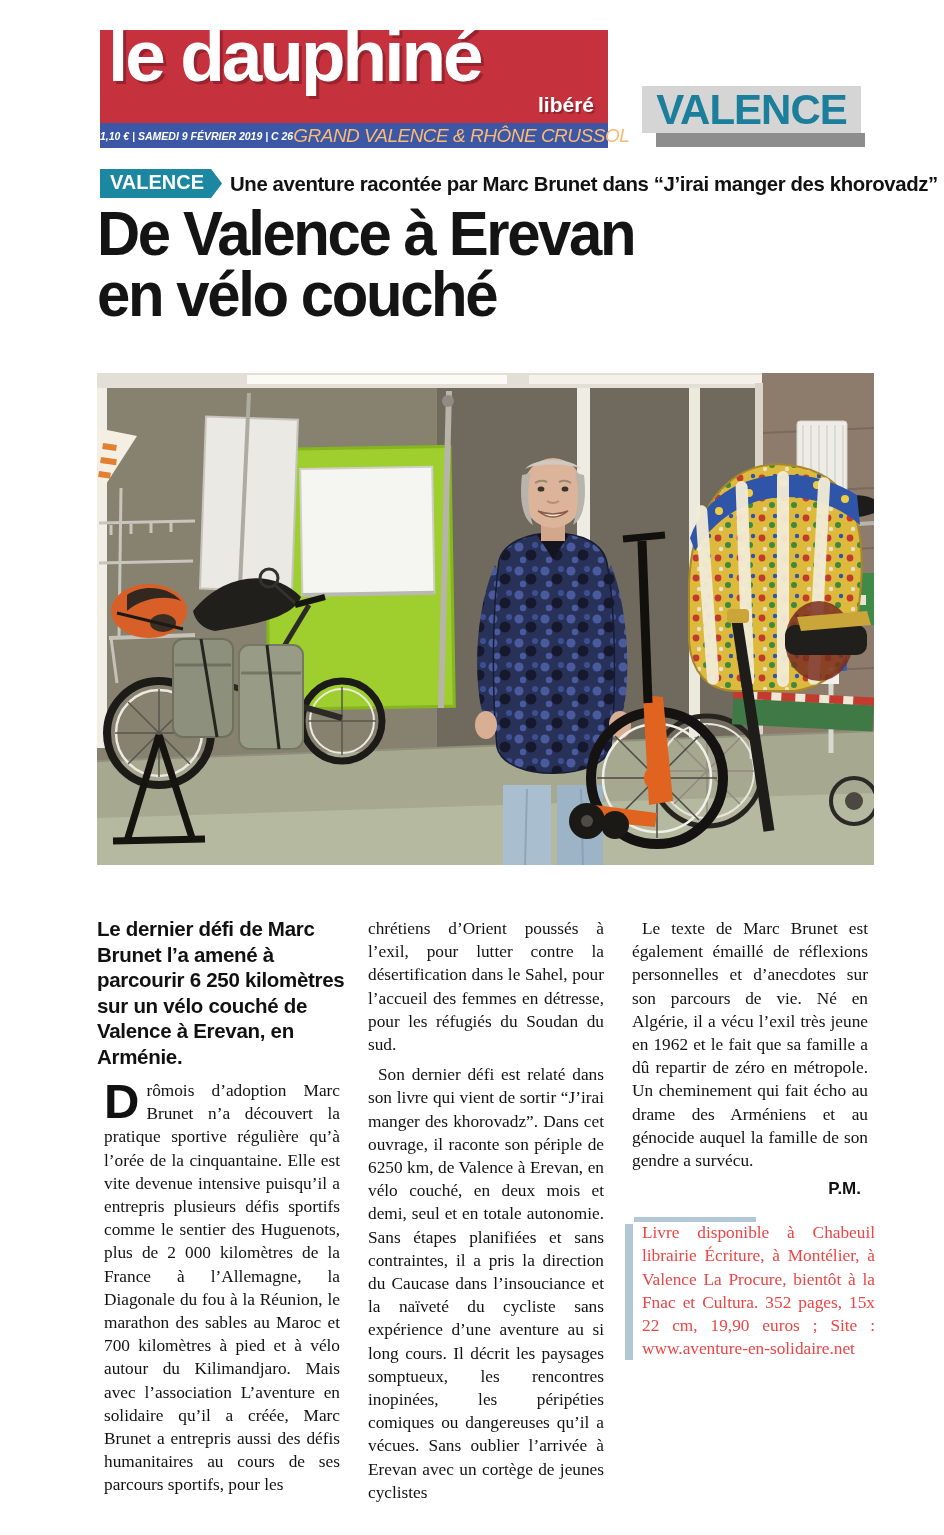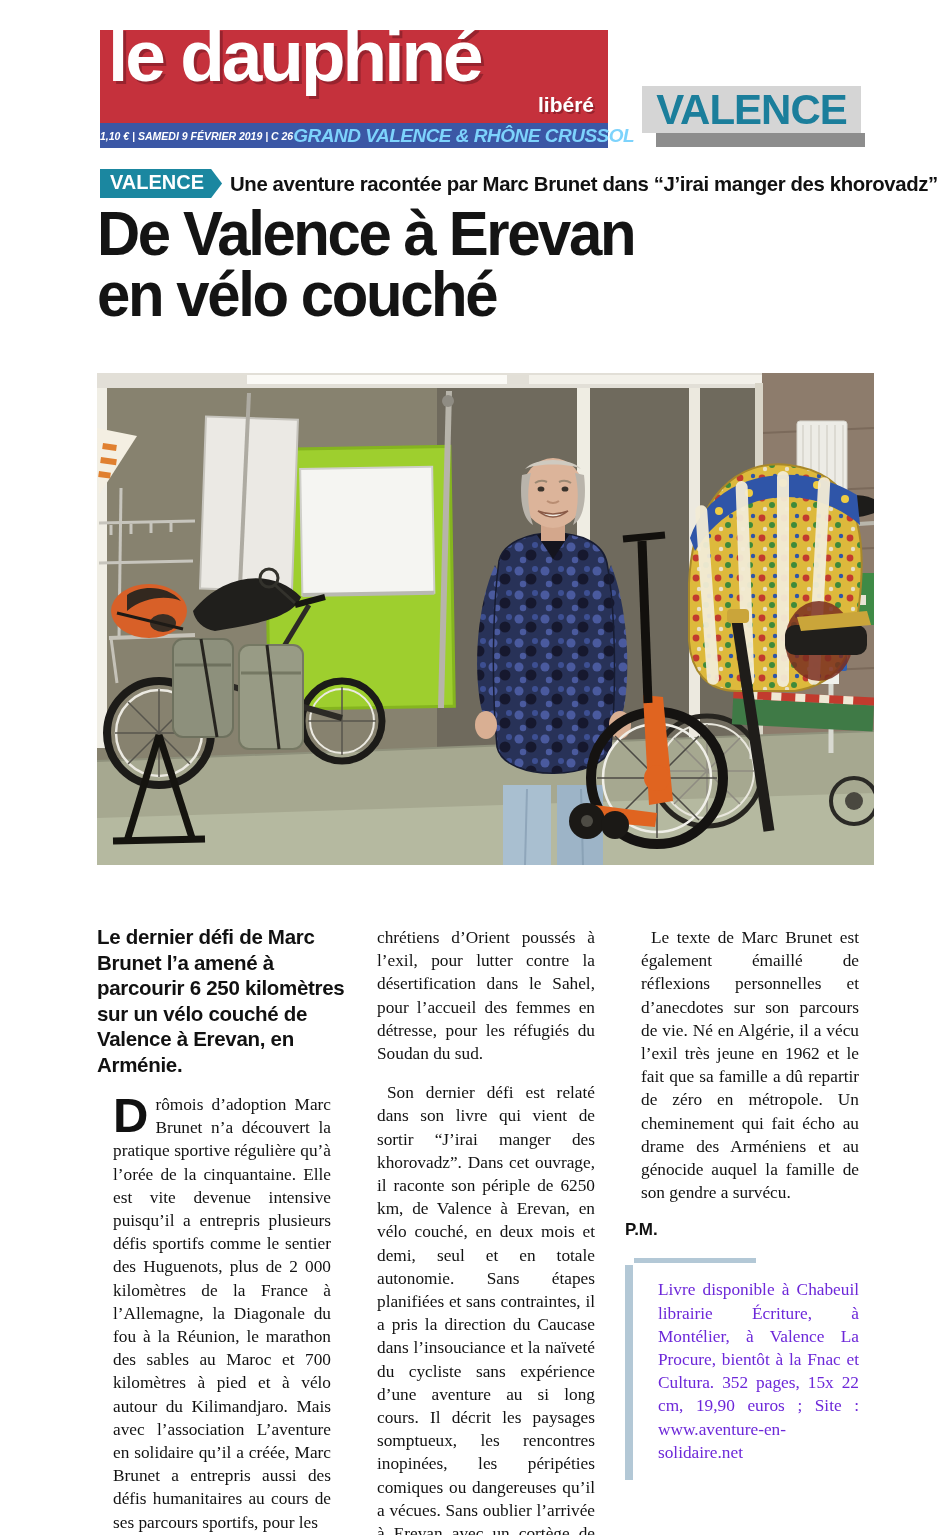--- a/index.html
+++ b/index.html
@@ -10,21 +10,21 @@
   
   .mast-red{position:absolute;left:100px;top:30px;width:508px;height:93px;background:#c5313c;}
   .mast-title{position:absolute;left:8px;top:-16px;color:#fff;font-weight:bold;
     font-size:73px;letter-spacing:-3px;white-space:nowrap;
     text-shadow:3px 3px 0 rgba(95,20,28,.45);}
   .mast-sub{position:absolute;right:14px;bottom:6px;color:#fff;font-size:21px;font-weight:bold;
     text-shadow:2px 2px 0 rgba(95,20,28,.45);}
   .mast-blue{position:absolute;left:100px;top:123px;width:508px;height:25px;background:#3b57a5;
     display:flex;align-items:center;justify-content:space-between;padding:0 0;box-sizing:border-box;}
   .strip-left{color:#fff;font-weight:bold;font-style:italic;font-size:10.5px;letter-spacing:0;white-space:nowrap;}
-  .strip-right{color:#7dd3fc;font-weight:bold;font-style:italic;font-size:19px;letter-spacing:-0.5px;white-space:nowrap;}
+  .strip-right{color:#fdba74;font-weight:normal;font-style:italic;font-size:19px;letter-spacing:-0.5px;white-space:nowrap;}
   .edition-box{position:absolute;left:642px;top:86px;width:219px;height:47px;background:#d5d5d5;
     display:flex;align-items:center;justify-content:center;}
   .edition-text{color:#1b7e9b;font-weight:bold;font-size:42px;letter-spacing:-1px;transform:scaleY(1.02);}
   .edition-shadow{position:absolute;left:656px;top:133px;width:209px;height:14px;background:#8d8d8d;}
 
   
   .kicker{position:absolute;left:100px;top:169px;display:flex;align-items:center;gap:8px;}
   .kicker-badge{background:#1b87a0;color:#fff;font-weight:bold;font-size:20px;
     padding:2px 18px 4px 10px;letter-spacing:0;
     clip-path:polygon(0 0,91% 0,100% 50%,91% 100%,0 100%);}
@@ -35,30 +35,30 @@
     font-size:63px;line-height:61px;letter-spacing:-2.5px;transform:scaleX(.95);transform-origin:left top;}
 
   
   .photo{position:absolute;left:97px;top:373px;width:777px;height:492px;background:#8a8578;overflow:hidden;}
   .caption{position:absolute;left:97px;top:872px;width:777px;color:#111;
     font-weight:bold;font-size:17px;letter-spacing:-0.3px;}
 
   
   .article{position:absolute;left:97px;top:910px;width:780px;height:625px;display:flex;gap:14px;overflow:hidden;}
   .col{width:250px;flex:0 0 250px;}
-  .intro{font-weight:bold;font-size:20.5px;line-height:25.5px;letter-spacing:-0.3px;color:#111;margin:14px 0 10px 0;}
-  .body-p{font-size:17.3px;line-height:23.2px;text-align:justify;color:#121212;margin:16px;}
+  .intro{font-weight:bold;font-size:20.5px;line-height:25.5px;letter-spacing:-0.3px;color:#111;margin:6px 0 10px 0;}
+  .body-p{font-size:17.3px;line-height:23.2px;text-align:justify;color:#121212;margin:7px;}
   .indent{text-indent:10px;}
   .dropcap{float:left;font-family:"Liberation Sans",sans-serif;font-weight:bold;
     font-size:49px;line-height:40px;padding:2px 7px 0 0;color:#111;}
-  .byline{text-align:left;font-weight:bold;font-size:17px;color:#111;margin:6px 14px 0 0;}
+  .byline{text-align:right;font-weight:bold;font-size:17px;color:#111;margin:6px 14px 0 0;}
   .infobox{position:relative;margin-top:16px;padding:6px 0 2px 17px;}
   .infobox .vbar{position:absolute;left:0;top:9px;bottom:2px;width:8px;background:#b3c8d6;}
   .infobox .hbar{position:absolute;left:9px;top:2px;width:122px;height:5px;background:#b3c8d6;}
-  .infobox-text{font-size:17.3px;line-height:23.2px;text-align:justify;color:#6d28d9;margin:16px;}
+  .infobox-text{font-size:17.3px;line-height:23.2px;text-align:justify;color:#ef4444;margin:0;}
 </style>
 </head>
 <body>
 
 <div class="page sans">
 
   <div class="mast-red">
     <div class="mast-title">le dauphiné</div>
     <div class="mast-sub">libéré</div>
   </div>

